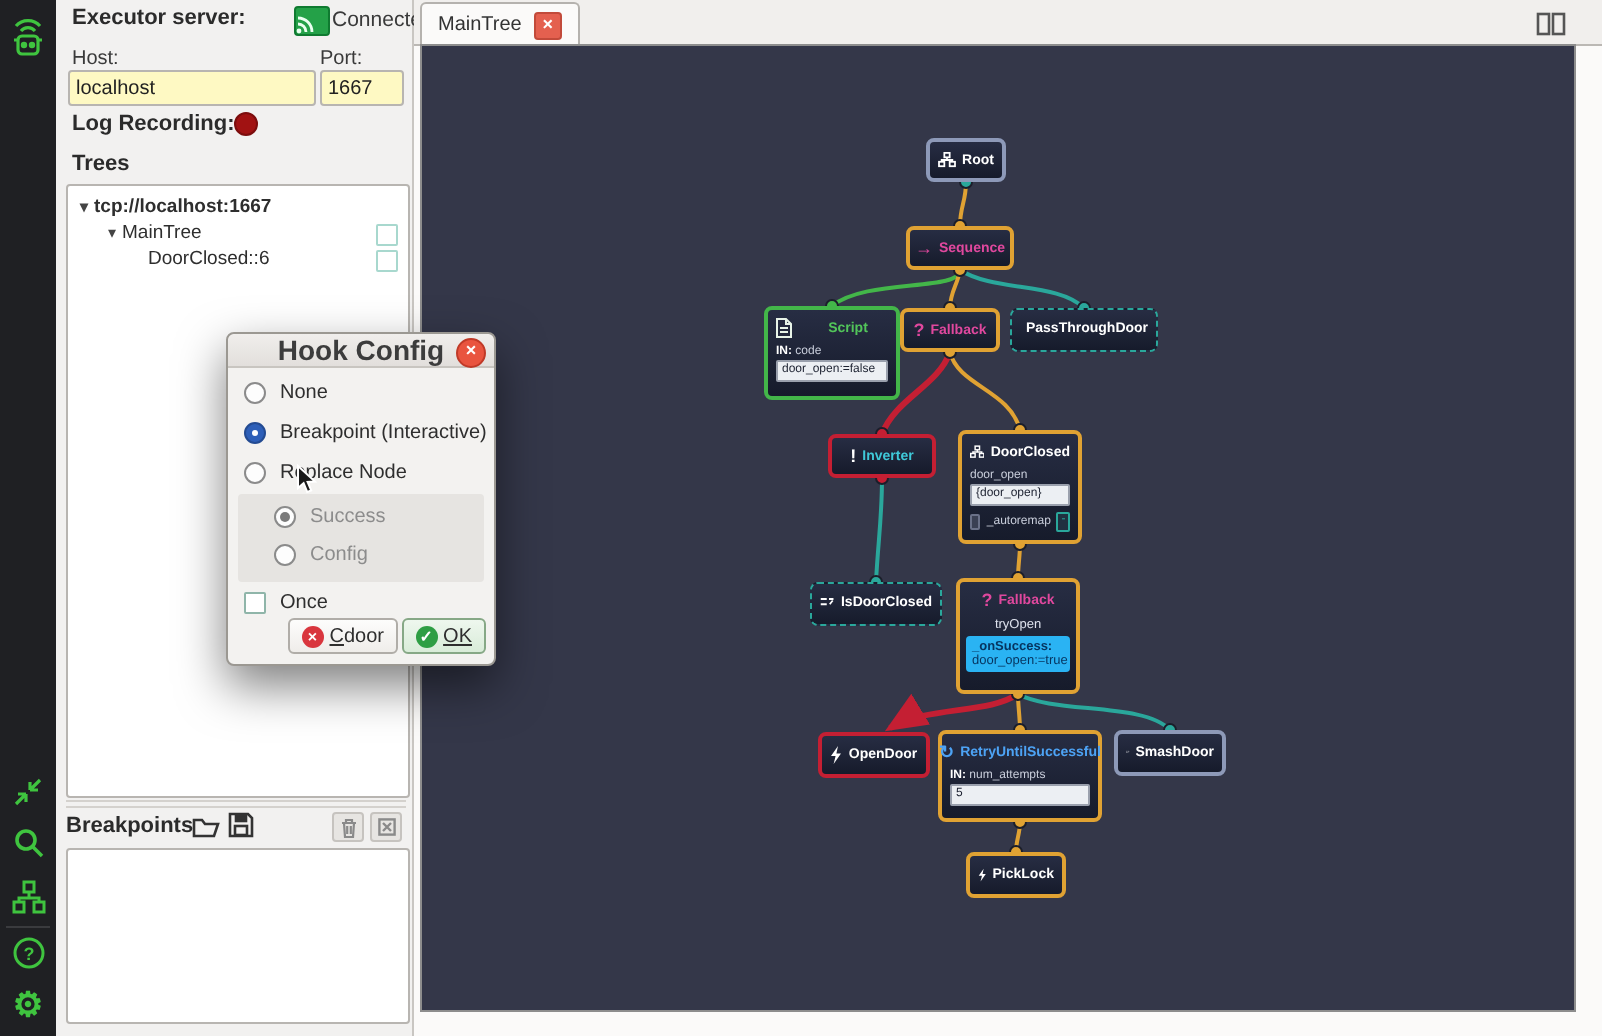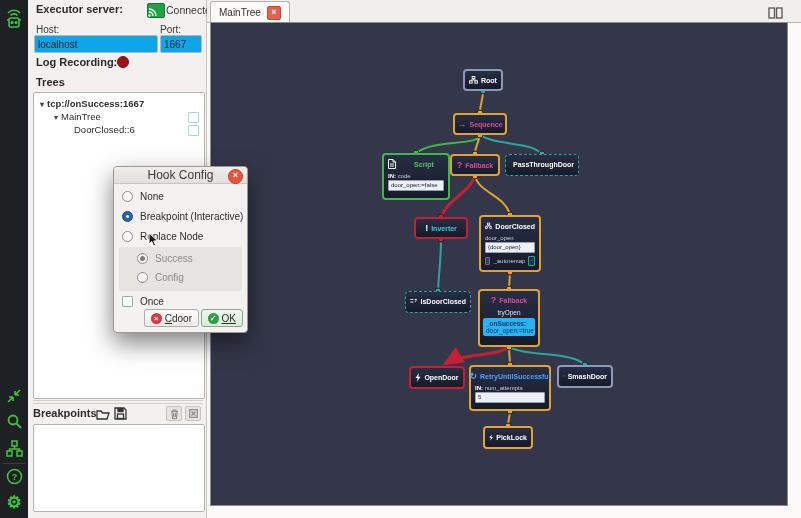--- a/index.html
+++ b/index.html
@@ -9,21 +9,21 @@
   
   .iconbar{position:absolute;left:0;top:0;width:28px;height:518px;background:#1f2023;border-right:1px solid #101113;}
   .ib-ico{position:absolute;left:0;width:28px;display:flex;justify-content:center;color:#3fc43f;}
   .ib-sep{position:absolute;left:3px;width:22px;height:1px;background:#3a3b3e;}
   .glyph{color:#3fc43f;font-weight:bold;}
 
   
   .leftpanel{position:absolute;left:28px;top:0;width:179px;height:518px;background:#f2f1f0;border-right:1px solid #c9c6c2;box-sizing:border-box;}
   .lp-bold{position:absolute;font-size:11px;font-weight:bold;color:#2b2b2b;}
   .lp-label{position:absolute;font-size:10px;color:#3a3a3a;}
-  .lp-input{position:absolute;height:18px;font-size:10px;color:#222;background:#0ea5e9;border:1px solid #b8b5b1;border-radius:2px;padding:0 3px;box-sizing:border-box;font-family:"Liberation Sans",sans-serif;}
+  .lp-input{position:absolute;height:18px;font-size:10px;color:#222;background:#fef9c3;border:1px solid #b8b5b1;border-radius:2px;padding:0 3px;box-sizing:border-box;font-family:"Liberation Sans",sans-serif;}
   .cast-ico{position:absolute;left:119px;top:3px;width:16px;height:13px;background:#24a148;border-radius:2px;border:1px solid #0f7a30;}
   .cast-ico svg{position:absolute;left:0;bottom:0;}
   .rec-dot{position:absolute;left:117px;top:57px;width:10px;height:10px;border-radius:50%;background:#a11212;border:1px solid #7c0d0d;}
   .treebox{position:absolute;left:33px;top:92px;width:163px;height:305px;background:#fff;border:1px solid #b8b5b1;border-radius:2px;}
   .tree-item{position:absolute;font-size:9.5px;color:#2e2e2e;white-space:nowrap;}
   .tree-caret{font-size:8px;color:#444;margin-right:3px;}
   .tree-cb{position:absolute;width:9px;height:9px;background:#fff;border:1px solid #a8d8ce;border-radius:1px;}
   .splitline{position:absolute;left:33px;width:163px;height:1px;background:#d4d1cd;}
   .bp-btn{position:absolute;width:14px;height:13px;background:#e7e5e2;border:1px solid #c6c3bf;border-radius:2px;display:flex;align-items:center;justify-content:center;}
   .bpbox{position:absolute;left:33px;top:424px;width:163px;height:86px;background:#fff;border:1px solid #b8b5b1;border-radius:2px;}
@@ -54,21 +54,21 @@
   .nfield b{color:#fff;}
   .ninput{margin:0 4px 3px;height:9px;background:#eceff3;border:1px solid #9aa0ad;border-radius:1px;font-size:6px;color:#1c2130;padding:0 2px;line-height:8px;text-align:left;overflow:hidden;white-space:nowrap;}
   .hookbox{margin:2px 3px 3px;background:#2ab3f3;border-radius:2px;padding:2px 3px;font-size:6.5px;color:#06345f;text-align:left;}
   .hookbox .ht{font-weight:bold;display:block;}
   .armrow{display:flex;align-items:center;gap:3px;padding:0 4px 2px;font-size:6px;color:#c9cedb;}
   .armcb{width:6px;height:6px;background:#3a4053;border:1px solid #6a7188;border-radius:1px;}
   .armdd{margin-left:auto;width:8px;height:8px;background:#203040;border:1px solid #2aa79b;border-radius:1px;color:#2aa79b;font-size:6px;line-height:7px;text-align:center;}
 
   
   .dialog{position:absolute;left:113px;top:166px;width:133px;height:165px;background:#f3f2f0;border:1px solid #9b9892;border-radius:4px;box-shadow:0 10px 24px rgba(0,0,0,.5);z-index:10;}
-  .dlg-title{position:absolute;left:0;top:0;width:100%;height:17px;background:linear-gradient(180deg,#f0eeec,#e2dfdc);border-bottom:1px solid #c8c5c0;border-radius:4px 4px 0 0;display:flex;align-items:center;justify-content:center;font-size:12px;font-weight:normal;color:#3c3c3c;box-sizing:border-box;}
+  .dlg-title{position:absolute;left:0;top:0;width:100%;height:17px;background:linear-gradient(180deg,#f0eeec,#e2dfdc);border-bottom:1px solid #c8c5c0;border-radius:4px 4px 0 0;display:flex;align-items:center;justify-content:center;font-size:14px;font-weight:bold;color:#3c3c3c;box-sizing:border-box;}
   .dlg-close{position:absolute;right:4px;top:2px;width:13px;height:13px;border-radius:50%;background:#e9543f;border:1px solid #c03a28;color:#fff;font-size:9px;line-height:11px;text-align:center;font-weight:bold;}
   .opt-row{position:absolute;display:flex;align-items:center;gap:7px;font-size:10px;color:#2e2e2e;}
   .radio{width:11px;height:11px;border-radius:50%;border:1px solid #8b8b8b;background:#fdfdfd;box-sizing:border-box;}
   .radio.sel{background:#2d5fb8;border-color:#234b92;position:relative;}
   .radio.sel::after{content:"";position:absolute;left:3px;top:3px;width:3px;height:3px;border-radius:50%;background:#fff;}
   .subpanel{position:absolute;left:5px;top:80px;width:123px;height:44px;background:#e6e4e1;border-radius:2px;}
   .radio.dsel{background:#fdfdfd;position:relative;}
   .radio.dsel::after{content:"";position:absolute;left:2px;top:2px;width:5px;height:5px;border-radius:50%;background:#7a7a7a;}
   .dis{color:#8c8c8c;}
   .checkbox{width:11px;height:11px;border:1px solid #8fb5a9;background:#fff;border-radius:1px;box-sizing:border-box;}
@@ -153,21 +153,21 @@
     <div class="lp-label" style="left:132px;top:24px">Port:</div>
     <input class="lp-input" style="left: 6px; top: 35px; width: 124px;" value="localhost">
     <input class="lp-input" style="left: 132px; top: 35px; width: 42px;" value="1667">
 
     <div class="lp-bold" style="left:8px;top:56px">Log Recording:</div>
     <div class="rec-dot" style="left:89px;top:56px"></div>
 
     <div class="lp-bold" style="left:8px;top:76px">Trees</div>
 
     <div class="treebox" style="left:5px;width:170px">
-      <div class="tree-item" style="left:6px;top:5px;font-weight:bold"><span class="tree-caret">▾</span><span>tcp://onSuccess:1667</span></div>
+      <div class="tree-item" style="left:6px;top:5px;font-weight:bold"><span class="tree-caret">▾</span><span>tcp://localhost:1667</span></div>
       <div class="tree-item" style="left:20px;top:18px"><span class="tree-caret">▾</span><span>MainTree</span></div>
       <div class="tree-item" style="left:40px;top:31px"><span>DoorClosed::6</span></div>
       <div class="tree-cb" style="right:5px;top:19px"></div>
       <div class="tree-cb" style="right:5px;top:32px"></div>
     </div>
 
     <div class="splitline" style="left:5px;top:400px;width:170px"></div>
     <div class="splitline" style="left:5px;top:403px;width:170px"></div>
 
     <div class="lp-bold" style="left:5px;top:407px">Breakpoints</div>

